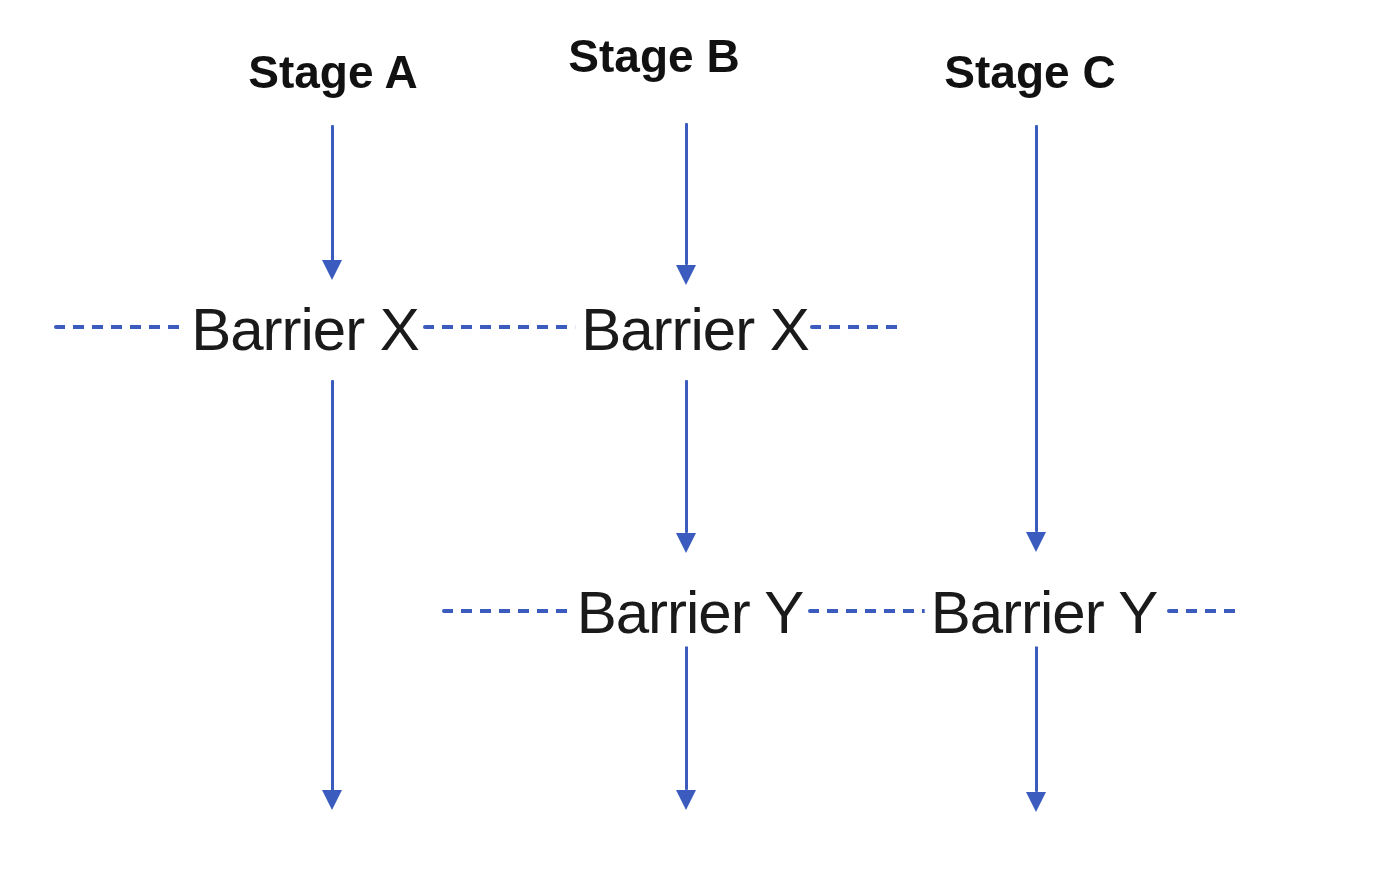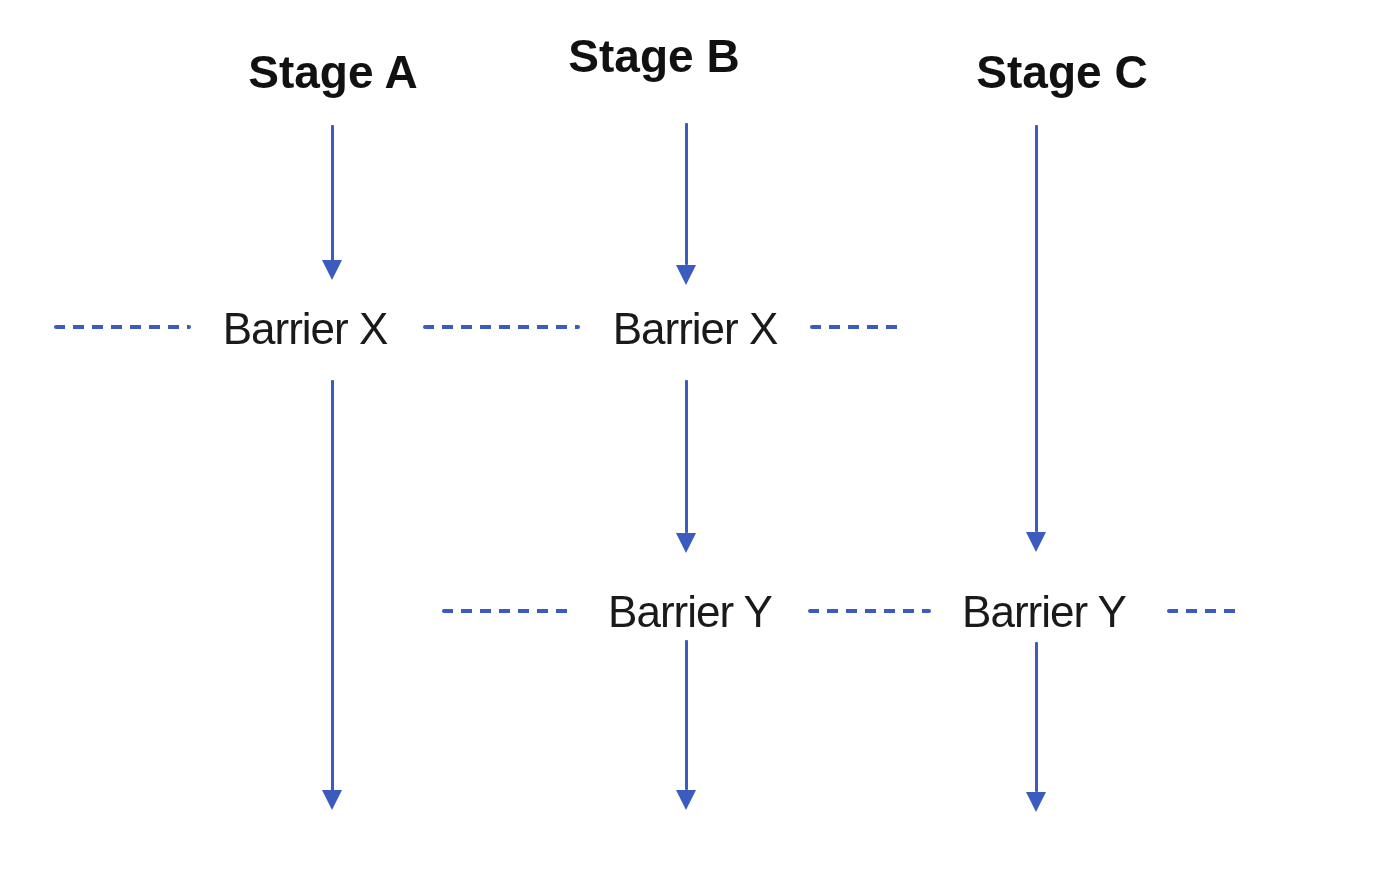--- a/index.html
+++ b/index.html
@@ -25,21 +25,21 @@
     font-size: 46px;
     font-weight: 700;
     color: var(--text-dark);
     letter-spacing: 0px;
     white-space: nowrap;
   }
 
   .barrier-label {
     position: absolute;
     transform: translate(-50%, -50%);
-    font-size: 44px;
+    font-size: 60px;
     font-weight: 400;
     letter-spacing: -1px;
     color: #1a1a1a;
     white-space: nowrap;
     background: var(--background);
     padding: 0 6px;
   }
 
   .arrow { position: absolute; }
   .arrow-line {
@@ -70,21 +70,21 @@
     );
   }
 </style>
 </head>
 <body>
 
 <div class="canvas">
 
   <div class="stage-title" style="left:333px; top:72px;">Stage A</div>
   <div class="stage-title" style="left:654px; top:56px;">Stage B</div>
-  <div class="stage-title" style="left:1062px; top:72px;">Stage C</div>
+  <div class="stage-title" style="left:1030px; top:72px;">Stage C</div>
 
   <div class="arrow">
     <span class="arrow-line" style="left:331px; top:125px; height:136px;"></span>
     <span class="arrow-head" style="left:322px; top:260px;"></span>
   </div>
   <div class="arrow">
     <span class="arrow-line" style="left:331px; top:380px; height:411px;"></span>
     <span class="arrow-head" style="left:322px; top:790px;"></span>
   </div>
 

